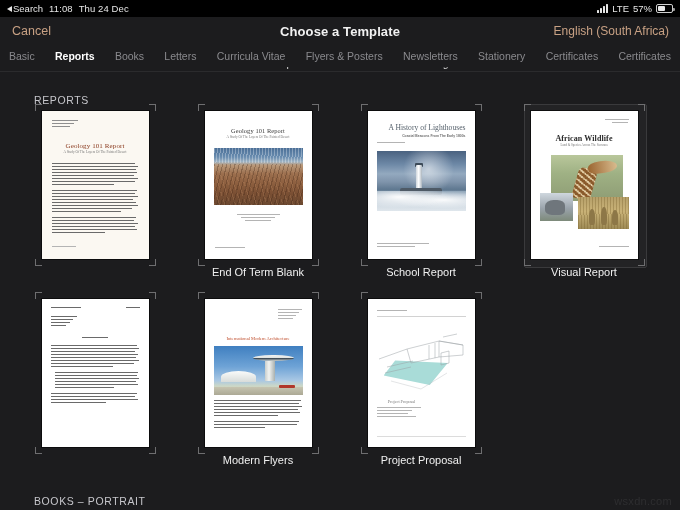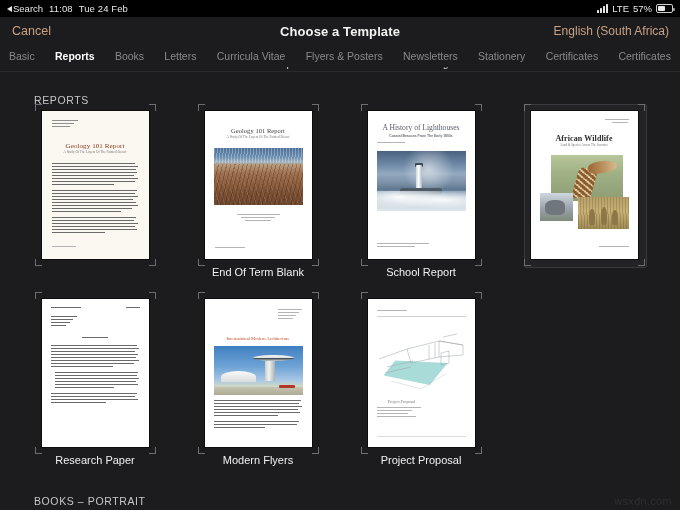--- a/index.html
+++ b/index.html
@@ -422,21 +422,21 @@
 
 <div id="app">
 
   <div class="statusbar">
     <div class="sb-left">
       <span class="sb-search">
         <span class="back-tri"></span>
         <span>Search</span>
       </span>
       <span class="sb-time">11:08</span>
-      <span class="sb-date">Tue 24 Feb</span>
+      <span class="sb-date">Thu 24 Dec</span>
     </div>
     <div class="sb-right">
       <span class="sig-bars">
           <i></i>
           <i></i>
           <i></i>
           <i></i>
         </span>
       <span>LTE</span>
       <span>57%</span>
@@ -570,21 +570,21 @@
             <i class="h tl-h"></i>
               <i class="v tl-v"></i>
               <i class="h tr-h"></i>
               <i class="v tr-v"></i>
             <i class="h bl-h"></i>
               <i class="v bl-v"></i>
               <i class="h br-h"></i>
               <i class="v br-v"></i>
           </div>
           <div class="page">
-            <div style="position:absolute;left:9px;top:12px;right:9px;text-align:center;">
+            <div style="position:absolute;left:9px;top:12px;right:9px;text-align:right;">
               <div style="font-family:'Liberation Serif',serif;font-size:7.6px;color:#55606b;line-height:9px;">A History of Lighthouses</div>
               <div style="font-size:3.4px;color:#6d6d6d;margin-top:2px;font-weight:bold;">Coastal Beacons From The Early 1800s</div>
               <div class="tl lt" style="width:32%;margin-top:4px;"></div>
             </div>
             <div class="photo photo-lighthouse" style="left:9px;top:40px;width:89px;height:60px;">
               <div class="lamp"></div>
                 <div class="tower"></div>
                 <div class="rock"></div>
                 <div class="surf"></div>
             </div>
@@ -628,20 +628,21 @@
             <div class="photo photo-meerkat" style="left:47px;top:86px;width:51px;height:32px;">
               <div class="m" style="left:22%"></div>
               <div class="m" style="left:46%;height:58%"></div>
               <div class="m" style="left:68%;height:46%"></div>
             </div>
             <div style="position:absolute;right:9px;bottom:10px;width:30px;">
               <div class="tl lt" style="width:100%"></div>
             </div>
           </div>
         </div>
+        <div class="cell-label">Visual Report</div>
       </div>
     </div>
 
     <div class="grid-row" style="top:232px;">
 
       <div class="cell" style="left:25px;">
         <div class="thumb-wrap">
           <div class="crop">
             <i class="h tl-h"></i>
               <i class="v tl-v"></i>
@@ -683,21 +684,20 @@
               <div class="tl d" style="width:93%;margin-left:5%"></div>
                 <div class="tl d" style="width:66%;margin-left:5%"></div>
               <div style="height:3px"></div>
               <div class="tl d" style="width:97%"></div>
                 <div class="tl d" style="width:95%"></div>
               <div class="tl d" style="width:98%"></div>
                 <div class="tl d" style="width:62%"></div>
             </div>
           </div>
         </div>
-        <div class="cell-label">Research Paper</div>
       </div>
 
       <div class="cell" style="left:188px;">
         <div class="thumb-wrap">
           <div class="crop">
             <i class="h tl-h"></i>
               <i class="v tl-v"></i>
               <i class="h tr-h"></i>
               <i class="v tr-v"></i>
             <i class="h bl-h"></i>

